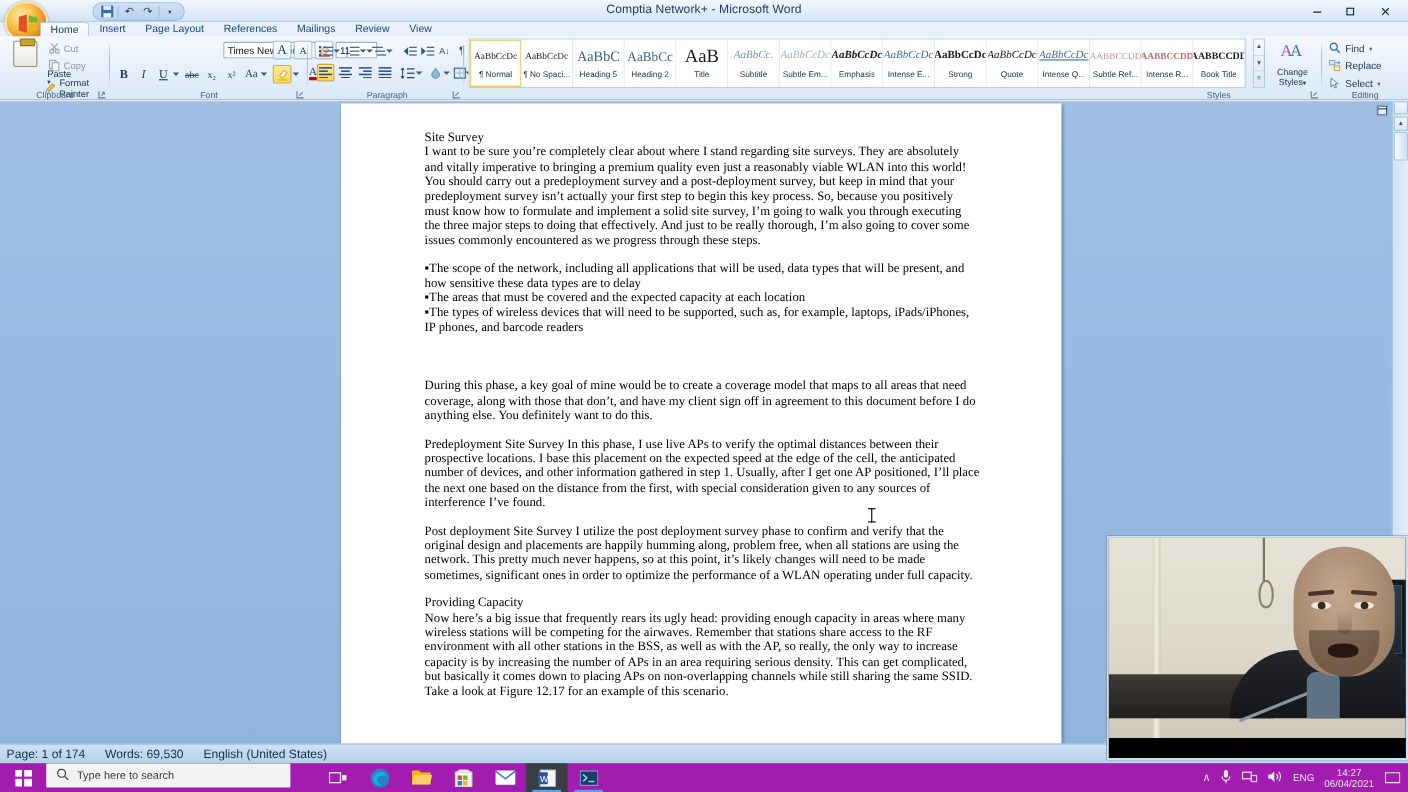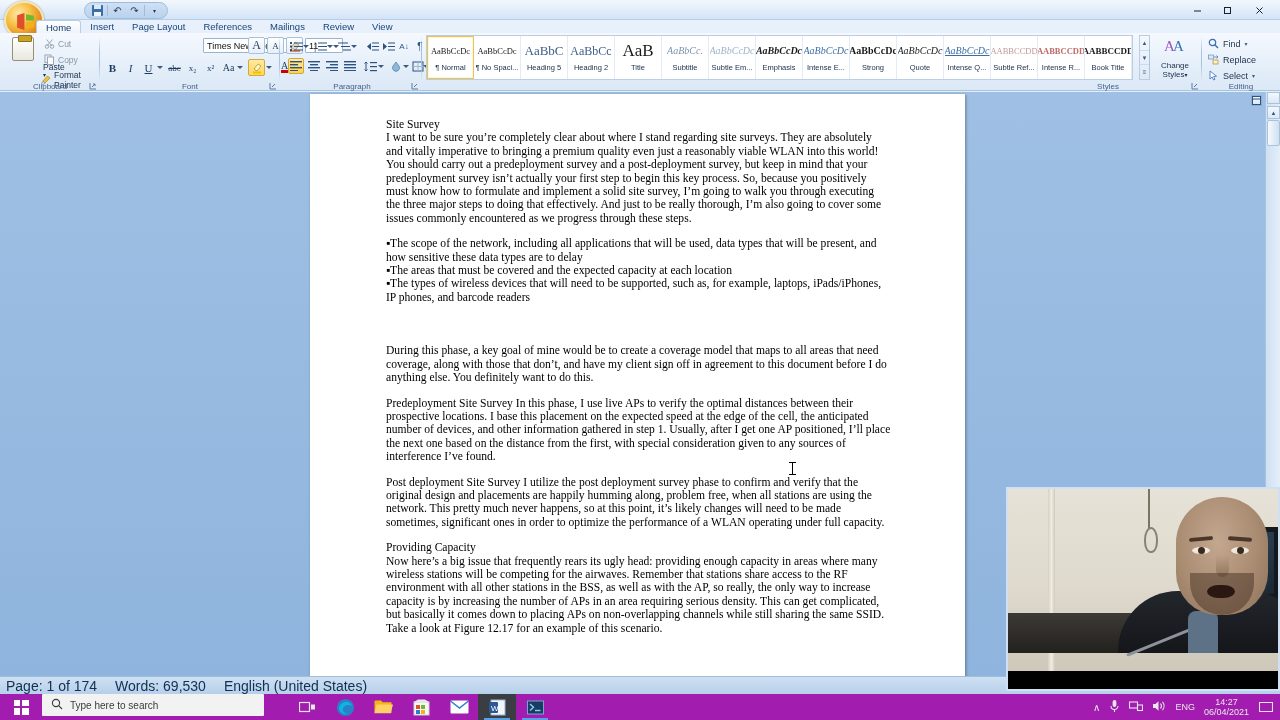--- a/index.html
+++ b/index.html
@@ -257,21 +257,21 @@
     border: 1px solid #8fb0d0; background: linear-gradient(to bottom,#f7fbff,#d8e7f6);
     font-size: 7px; color: #2d5280; display: flex; align-items: center; justify-content: center;
   }
 
   
   .statusbar {
     position: absolute; left: 0; bottom: 0; width: 1280px; height: 18px;
     background: linear-gradient(to bottom,#cfe0f3,#b6d0ea);
     border-top: 1px solid #9fbddb;
     display: flex; align-items: center; gap: 18px; padding-left: 6px;
-    font-size: 14px; color: #10304f;
+    font-size: 11px; color: #10304f;
   }
 
   
   .taskbar {
     position: absolute; left: 0; bottom: 0; width: 1280px; height: 26px;
     background: #a21caf; display: flex; align-items: flex-start;
   }
   .start-btn {
     width: 42px; height: 26px; display: flex; align-items: center; justify-content: center;
   }
@@ -373,20 +373,21 @@
   .wc-bottombar { position: absolute; left: 0; bottom: 0; width: 100%; height: 18px; background: #000; }
 </style>
 </head>
 <body>
 
 <div id="app">
 
   <div class="word-window">
 
     <div class="titlebar">
+      <div class="title-text">Comptia Network+ - Microsoft Word</div>
       <div class="wctrl min">
         <svg width="11" height="11" viewBox="0 0 11 11">
             <line x1="2" y1="6" x2="9" y2="6" stroke="#123" stroke-width="1"></line>
           </svg>
       </div>
       <div class="wctrl max">
         <svg width="11" height="11" viewBox="0 0 11 11">
             <rect x="2.5" y="2.5" width="6" height="6" fill="none" stroke="#123" stroke-width="1"></rect>
           </svg>
       </div>

